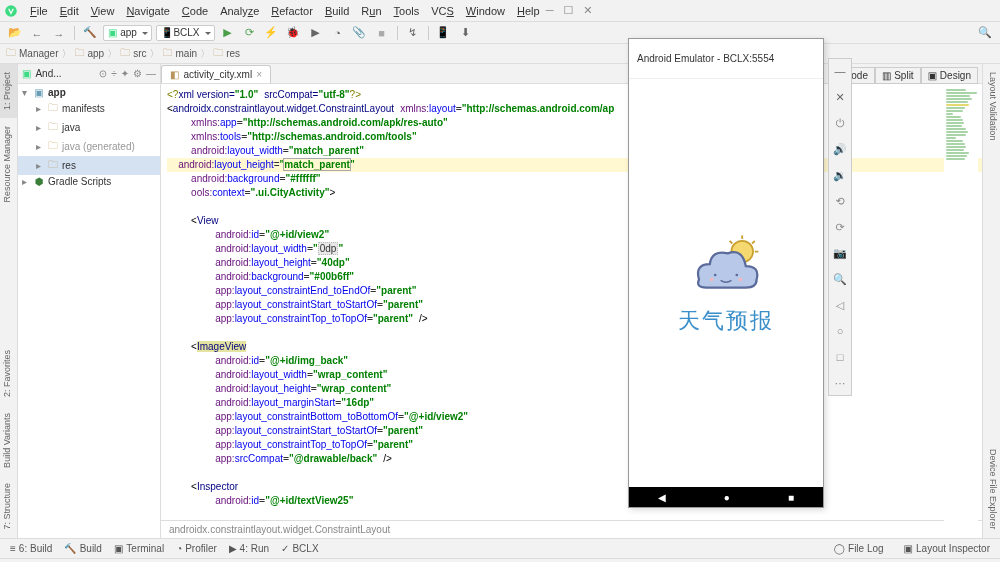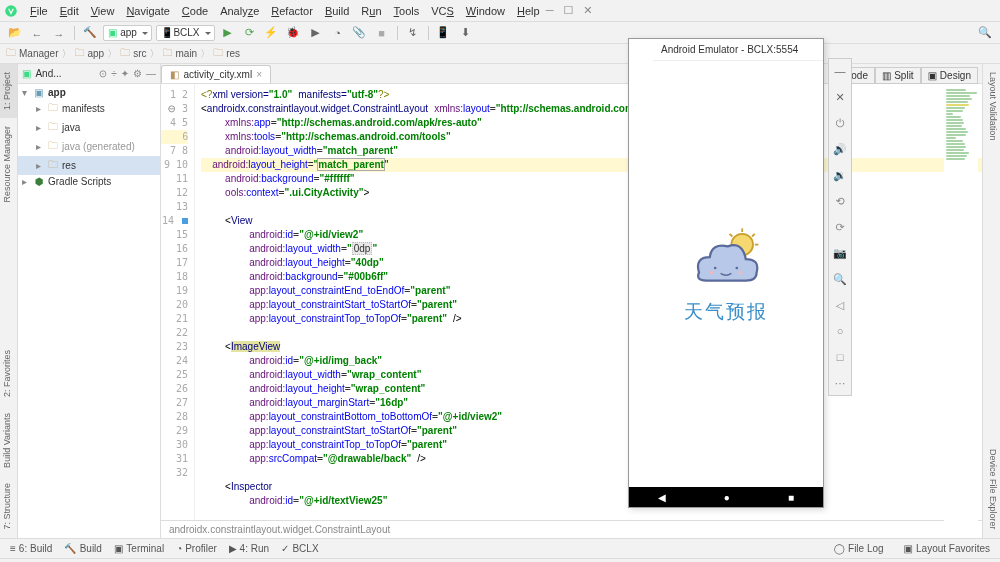--- a/index.html
+++ b/index.html
@@ -67,25 +67,25 @@
 .c-ns { color: #660e7a; }
 .c-str { color: #008000; font-weight: bold; }
 .c-decl { color: #808000; }
 .c-br { color: #000; }
 .c-bg-y { background: #e4e4a0; }
 .c-fold { background: #e8e8e8; border: 1px dotted #bbb; padding: 0 1px; }
 .ed-status { height: 18px; border-top: 1px solid #ddd; padding: 0 8px; display: flex; align-items: center; font-size: 10px; color: #888; }
 
 
 .emulator { position: absolute; left: 628px; top: 38px; width: 196px; height: 470px; background: #fff; border: 1px solid #999; box-shadow: 2px 2px 6px rgba(0,0,0,0.15); z-index: 10; display: flex; flex-direction: column; }
-.emu-title { height: 22px; display: flex; align-items: center; padding: 0 8px; font-size: 10px; background: #fff; border-bottom: 1px solid #eee; margin-left: 24px; }
+.emu-title { height: 40px; display: flex; align-items: center; padding: 0 8px; font-size: 10px; background: #fff; border-bottom: 1px solid #eee; }
 .emu-screen { flex: 1; background: #fff; display: flex; flex-direction: column; align-items: center; justify-content: center; }
 .emu-weather { text-align: center; }
 .emu-weather .cloud { width: 90px; height: 70px; margin: 0 auto; position: relative; }
-.emu-weather .label { color: #3a8ec9; font-size: 19px; margin-top: 6px; letter-spacing: 2px; font-family: "Microsoft YaHei", sans-serif; }
+.emu-weather .label { color: #3a8ec9; font-size: 22px; margin-top: 6px; letter-spacing: 2px; font-family: "Microsoft YaHei", sans-serif; }
 .emu-nav { height: 20px; background: #000; display: flex; align-items: center; justify-content: space-around; color: #fff; font-size: 10px; }
 .emu-nav span { cursor: pointer; }
 
 
 .emu-tools { position: absolute; left: 828px; top: 58px; width: 24px; background: #f2f2f2; border: 1px solid #ccc; z-index: 10; display: flex; flex-direction: column; align-items: center; padding: 4px 0; gap: 10px; }
 .emu-tools .et { width: 16px; height: 16px; display: flex; align-items: center; justify-content: center; color: #888; cursor: pointer; font-size: 11px; }
 .emu-tools .et.close { color: #666; }
 
 
 .right-tabs { width: 18px; background: #f2f2f2; border-left: 1px solid #ddd; display: flex; flex-direction: column; position: absolute; right: 0; top: 0; bottom: 0; }
@@ -273,55 +273,21 @@
         <div class="mm-line" style="width:50%"></div>
       <div class="mm-line" style="width:55%"></div>
         <div class="mm-line" style="width:58%"></div>
       <div class="mm-line" style="width:52%"></div>
         <div class="mm-line" style="width:68%"></div>
       <div class="mm-line" style="width:62%"></div>
         <div class="mm-line" style="width:55%"></div>
     </div>
 
     <div class="ed-body">
-      <div class="gutter">
-1
-2 <span style="color:#888">⊖</span>
-3
-4
-5
-<span style="background:#fff8d0;display:block">6</span>
-7
-8
-9
-10
-11
-12
-13
-14 <span class="mark"></span>
-15
-16
-17
-18
-19
-20
-21
-22
-23
-24
-25
-26
-27
-28
-29
-30
-31
-32
-      </div>
-      <div class="code"><span class="c-decl">&lt;?</span><span class="c-tag">xml version=</span><span class="c-str">"1.0"</span> <span class="c-tag">manifests=</span><span class="c-str">"utf-8"</span><span class="c-decl">?&gt;</span>
+      <div class="code"><span class="c-decl">&lt;?</span><span class="c-tag">xml version=</span><span class="c-str">"1.0"</span> <span class="c-tag">srcCompat=</span><span class="c-str">"utf-8"</span><span class="c-decl">?&gt;</span>
 <span class="c-br">&lt;</span><span class="c-tag">androidx.constraintlayout.widget.ConstraintLayout</span> <span class="c-ns">xmlns:</span><span class="c-attr">layout</span>=<span class="c-str">"http://schemas.android.com/ap</span>
     <span class="c-ns">xmlns:</span><span class="c-attr">app</span>=<span class="c-str">"http://schemas.android.com/apk/res-auto"</span>
     <span class="c-ns">xmlns:</span><span class="c-attr">tools</span>=<span class="c-str">"http://schemas.android.com/tools"</span>
     <span class="c-ns">android:</span><span class="c-attr">layout_width</span>=<span class="c-str">"match_parent"</span>
 <span class="hl">    <span class="c-ns">android:</span><span class="c-attr">layout_height</span>=<span class="c-str">"</span><span class="c-str box">match_parent</span><span class="c-str">"</span></span>
     <span class="c-ns">android:</span><span class="c-attr">background</span>=<span class="c-str">"#ffffff"</span>
     <span class="c-ns">ools:</span><span class="c-attr">context</span>=<span class="c-str">".ui.CityActivity"</span><span class="c-br">&gt;</span>
 
     <span class="c-br">&lt;</span><span class="c-tag">View</span>
         <span class="c-ns">android:</span><span class="c-attr">id</span>=<span class="c-str">"@+id/view2"</span>
@@ -406,21 +372,21 @@
 
 <div class="bottom">
   <div class="btab">≡ <span>6: Build</span></div>
   <div class="btab">🔨 <span>Build</span></div>
   <div class="btab">▣ <span>Terminal</span></div>
   <div class="btab">◔ <span>Profiler</span></div>
   <div class="btab">▶ <span>4: Run</span></div>
   <div class="btab">✓ <span>BCLX</span></div>
   <div class="right">
     <div class="btab">◯ <span>File Log</span></div>
-    <div class="btab">▣ <span>Layout Favorites</span></div>
+    <div class="btab">▣ <span>Layout Inspector</span></div>
   </div>
 </div>
 
 <div class="statusbar">
 
   <span class="msg">
     
     
     
   </span>

